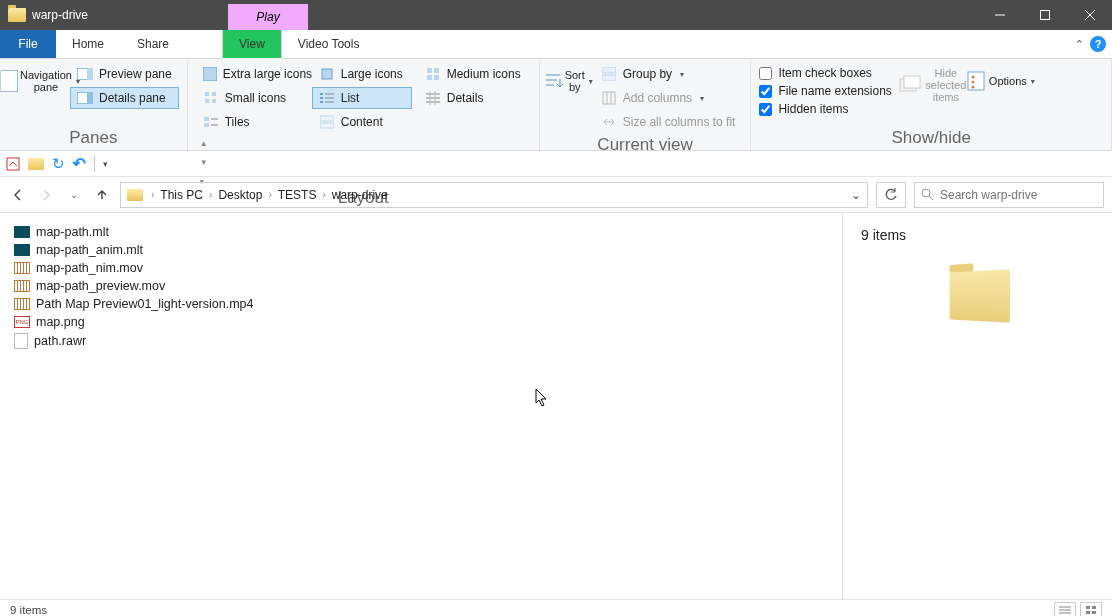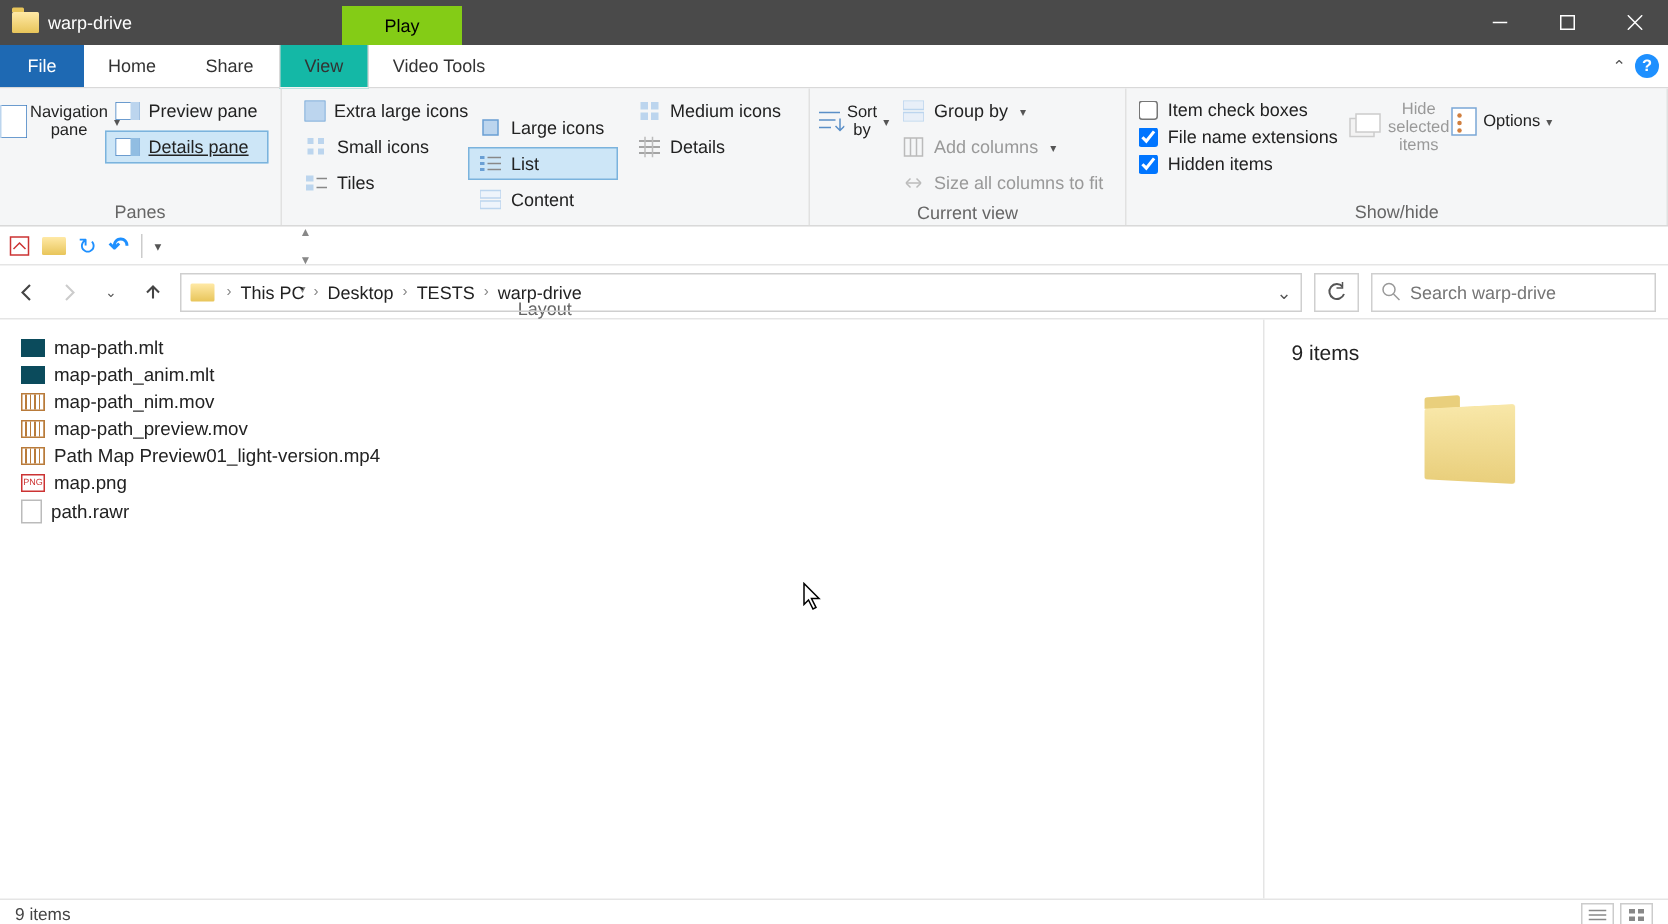--- a/index.html
+++ b/index.html
@@ -4,42 +4,42 @@
 <style>
   * { box-sizing: border-box; margin: 0; padding: 0; font-family: "Segoe UI", Tahoma, sans-serif; }
   html, body { width: 1112px; height: 616px; overflow: hidden; background: #fff; }
 
   
   .titlebar { height: 30px; background: #4a4a4a; display: flex; align-items: center; color: #fff; }
   .titlebar .folder-ico { width: 18px; height: 14px; margin: 0 6px 0 8px; background: linear-gradient(#ffe9a6,#e8c55a); border-radius: 1px; position: relative; }
   .titlebar .folder-ico::before { content:""; position:absolute; top:-3px; left:0; width:8px; height:3px; background:#e8c55a; border-radius:1px 1px 0 0; }
   .titlebar .title { font-size: 12px; flex: 0 0 auto; }
   .titlebar .gap { flex: 0 0 140px; }
-  .titlebar .context-tab { width: 80px; height: 26px; background: #84cc16; color:#000; display:flex; align-items:center; justify-content:center; font-size:12px; margin-top:4px; }
+  .titlebar .context-tab { width: 80px; height: 26px; background: #f0abfc; color:#000; display:flex; align-items:center; justify-content:center; font-size:12px; margin-top:4px;font-style:italic; }
   .titlebar .spacer { flex: 1; }
   .winbtn { width: 45px; height: 30px; display:flex; align-items:center; justify-content:center; color:#fff; }
   .winbtn svg { width:10px; height:10px; stroke:#fff; stroke-width:1; fill:none; }
 
   
   .ribbon-tabs { height: 29px; background: #fff; border-bottom: 1px solid #d9d9d9; display:flex; align-items:stretch; }
   .ribbon-tabs .file { width: 56px; background:#1e69b3; color:#fff; display:flex; align-items:center; justify-content:center; font-size:12px; }
   .ribbon-tabs .tab { padding: 0 16px; display:flex; align-items:center; font-size:12px; color:#333; border-right:1px solid transparent; }
-  .ribbon-tabs .tab.active { background:#14b8a6; border-left:1px solid #d9d9d9; border-right:1px solid #d9d9d9; border-bottom:1px solid #f3f3f3; margin-bottom:-1px; }
+  .ribbon-tabs .tab.active { background:#22c55e; border-left:1px solid #d9d9d9; border-right:1px solid #d9d9d9; border-bottom:1px solid #f3f3f3; margin-bottom:-1px;margin-left:36px; }
   .ribbon-tabs .right { margin-left:auto; display:flex; align-items:center; padding-right:6px; gap:6px; }
   .help-badge { width:16px; height:16px; border-radius:50%; background:#1e90ff; color:#fff; font-size:11px; display:flex; align-items:center; justify-content:center; font-weight:bold; }
 
   
   .ribbon { height: 92px; background:#f5f6f7; border-bottom:1px solid #d9d9d9; display:flex; }
   .group { border-right:1px solid #e1e1e1; padding:4px 8px 2px 8px; display:flex; flex-direction:column; }
   .group-body { flex:1; display:flex; gap:6px; align-items:flex-start; }
-  .group-label { text-align:center; font-size:12px; color:#666; padding-top:2px; }
+  .group-label { text-align:center; font-size:17px; color:#666; padding-top:2px; }
   .col { display:flex; flex-direction:column; gap:2px; }
   .btn-sm { display:flex; align-items:center; gap:6px; font-size:12px; color:#222; padding:2px 6px; border:1px solid transparent; white-space:nowrap; }
   .btn-sm.sel { background:#cde6f7; border:1px solid #7bb3dd; }
-  .btn-sm.nav-sel { background:#cde6f7; border:1px solid #7bb3dd;text-decoration:underline; }
+  .btn-sm.nav-sel { background:#cde6f7; border:1px solid #7bb3dd; }
   .bigbtn { display:flex; flex-direction:row; align-items:center; justify-content:center; width:56px; font-size:11px; color:#222; gap:2px; padding-top:4px; }
   .ico16 { width:16px; height:16px; display:inline-flex; align-items:center; justify-content:center; }
   .ico28 { width:28px; height:28px; display:inline-flex; align-items:center; justify-content:center; }
   .chk { display:flex; align-items:center; gap:6px; font-size:12px; color:#222; padding:1px 0; }
   .chk input { width:13px; height:13px; }
   .caret { font-size:8px; color:#555; margin-left:2px; }
 
   
   .qat { height:26px; border-bottom:1px solid #e5e5e5; display:flex; align-items:center; gap:8px; padding:0 6px; }
   .qat .folder-ico { width:16px; height:12px; background:linear-gradient(#ffe9a6,#e8c55a); border-radius:1px; position:relative; }
@@ -182,21 +182,21 @@
               <svg width="14" height="14">
                 <rect x="0" y="2" width="5" height="4" fill="#bcd5ee"></rect>
                 <rect x="0" y="8" width="5" height="4" fill="#bcd5ee"></rect>
                 <line x1="7" y1="4" x2="14" y2="4" stroke="#888"></line>
                 <line x1="7" y1="10" x2="14" y2="10" stroke="#888"></line>
               </svg>
             </span>
             <span>Tiles</span>
           </div>
       </div>
-      <div class="col" style="width:100px;margin-top:11px;">
+      <div class="col" style="width:100px;">
         <div class="btn-sm">
             <span class="ico16">
               <svg width="14" height="14">
                 <rect x="2" y="2" width="10" height="10" fill="#bcd5ee" stroke="#6a9fd4"></rect>
               </svg>
             </span>
             <span>Large icons</span>
           </div>
         <div class="btn-sm sel">
             <span class="ico16">

